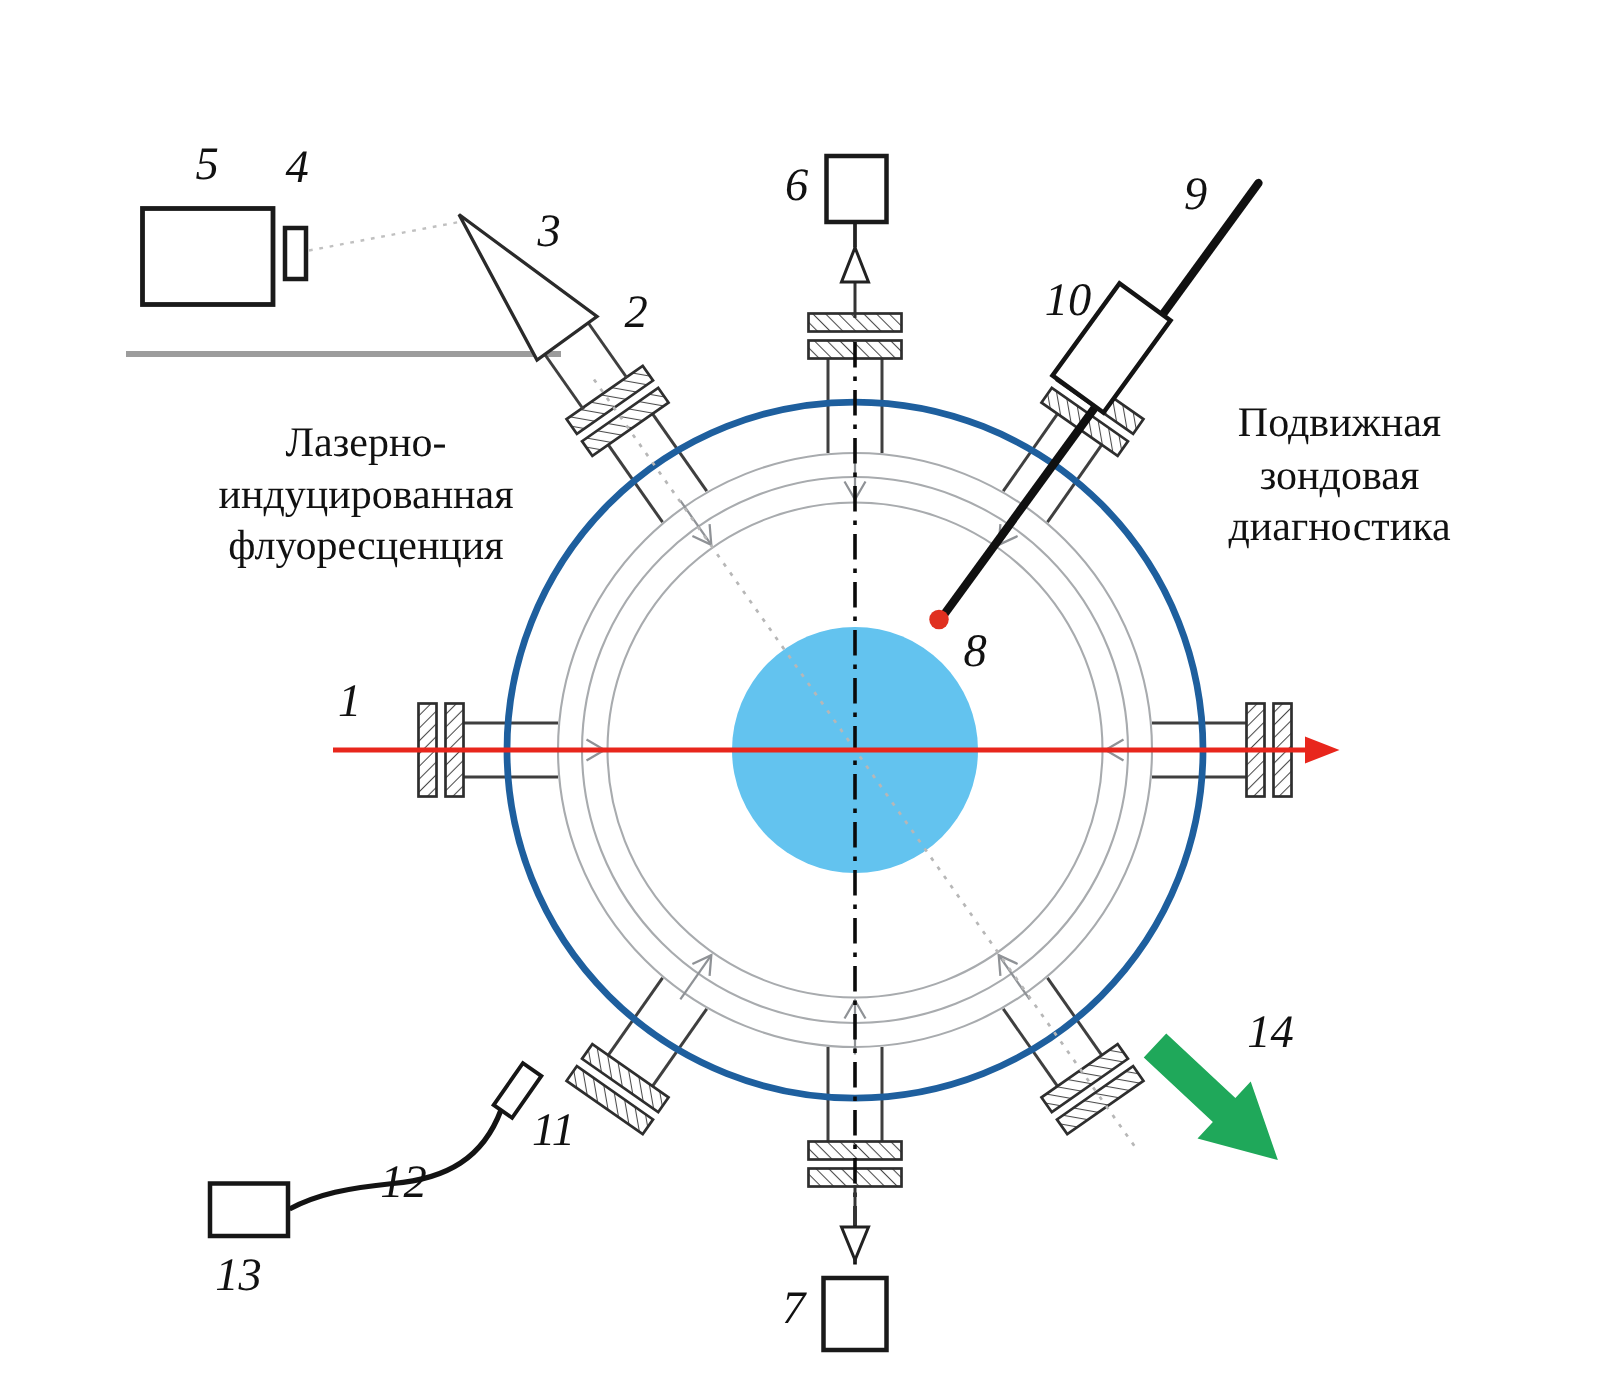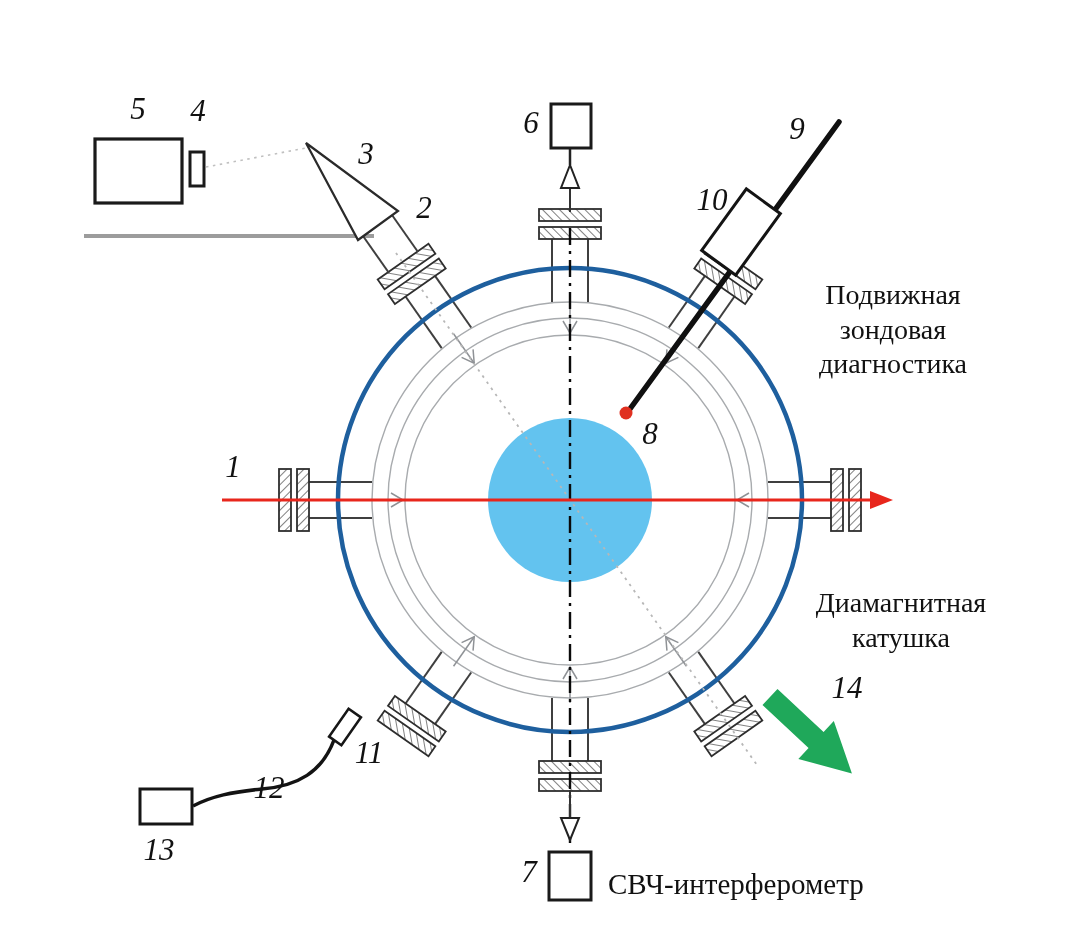--- a/index.html
+++ b/index.html
@@ -133,24 +133,24 @@
     <text class="num" x="529" y="882" text-anchor="middle">7</text>
     <text class="num" x="650" y="444" text-anchor="middle">8</text>
     <text class="num" x="797" y="139" text-anchor="middle">9</text>
     <text class="num" x="712" y="210" text-anchor="middle">10</text>
     <text class="num" x="369" y="763" text-anchor="middle">11</text>
     <text class="num" x="269" y="798" text-anchor="middle">12</text>
     <text class="num" x="159" y="860" text-anchor="middle">13</text>
     <text class="num" x="847" y="698" text-anchor="middle">14</text>
   </svg>
 
+  <div class="ru-label" style="left:244px; top:331px;">Лазерно-
+индуцированная
+флуоресценция</div>
 
-  <div class="ru-label" style="left:893px; top:318px;margin-top:12px;">Подвижная
+  <div class="ru-label" style="left:893px; top:318px;">Подвижная
 зондовая
 диагностика</div>
 
-  <div class="ru-label" style="left:901px; top:621px;">Диамагнитная
-катушка</div>
 
 
-  <div class="ru-label-left" style="left:608px; top:884px;">СВЧ-интерферометр</div>
 
 </div>
 
 </body></html>

